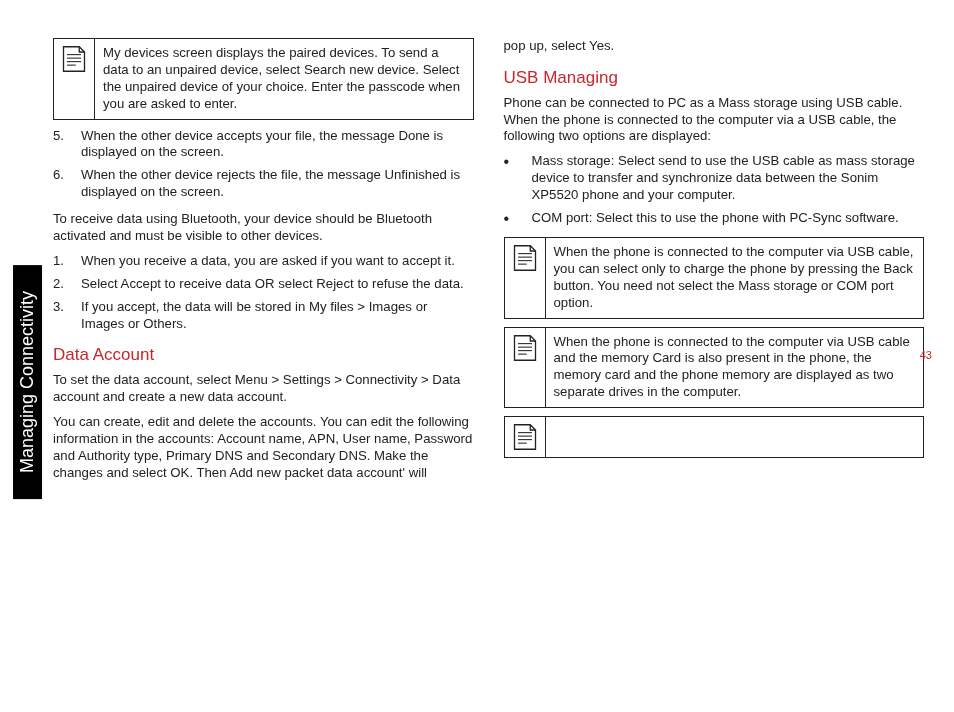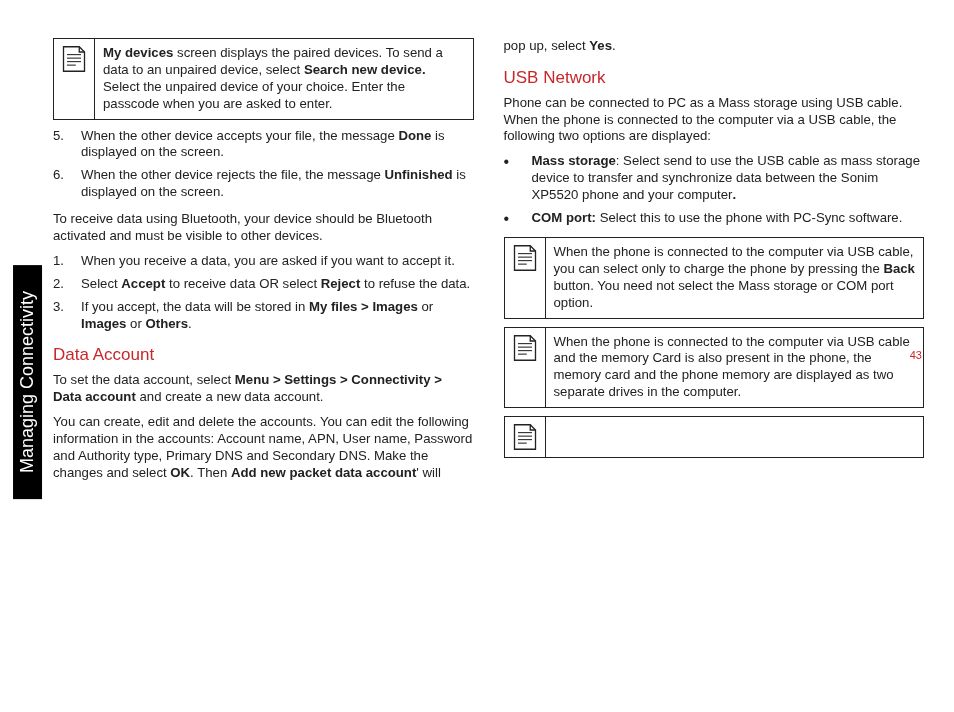--- a/index.html
+++ b/index.html
@@ -90,24 +90,24 @@
     font-stretch: condensed;
     color: #c9262b;
     font-weight: normal;
     font-size: 17px;
     margin: 12px 0 6px 0;
     letter-spacing: 0px;
   }
   p {
     margin: 0 0 8px 0;
   }
-  b { font-weight: bold; }
+  b { font-weight: normal; }
   .pgnum {
     position: absolute;
-    right: 32px;
+    right: 22px;
     top: 348px;
     color: #c9262b;
     font-size: 11px;
   }
 </style>
 </head>
 <body>
 
 <div class="side-tab">Managing  Connectivity</div>
 <div class="pgnum">43</div>
@@ -161,21 +161,21 @@
     </ol>
 
     <h3>Data Account</h3>
     <p><span>To set the data account, select </span><b>Menu &gt; Settings &gt; Connectivity &gt; Data account</b><span> and create a new data account.</span></p>
     <p><span>You can create, edit and delete the accounts. You can edit the following information in the accounts: Account name, APN, User name, Password and Authority type, Primary DNS and Secondary DNS. Make the changes and select </span><b>OK</b><span>. Then </span><b>Add new packet data account</b><span>' will</span></p>
   </div>
 
   <div class="col">
     <p><span>pop up, select </span><b>Yes</b><span>.</span></p>
 
-    <h3>USB Network</h3>
+    <h3>USB Managing</h3>
     <p>Phone can be connected to PC as a Mass storage using USB cable. When the phone is connected to the computer via a USB cable, the following two options are displayed:</p>
 
     <ul>
       <li>
         <span class="bullet-dot">•</span>
         <span class="li-body"><b>Mass storage</b><span>: Select send to use the USB cable as mass storage device to transfer and synchronize data between the Sonim XP5520 phone and your computer</span><b>.</b></span>
       </li>
       <li>
         <span class="bullet-dot">•</span>
         <span class="li-body"><b>COM port:</b><span> Select this to use the phone with PC-Sync software.</span></span>

